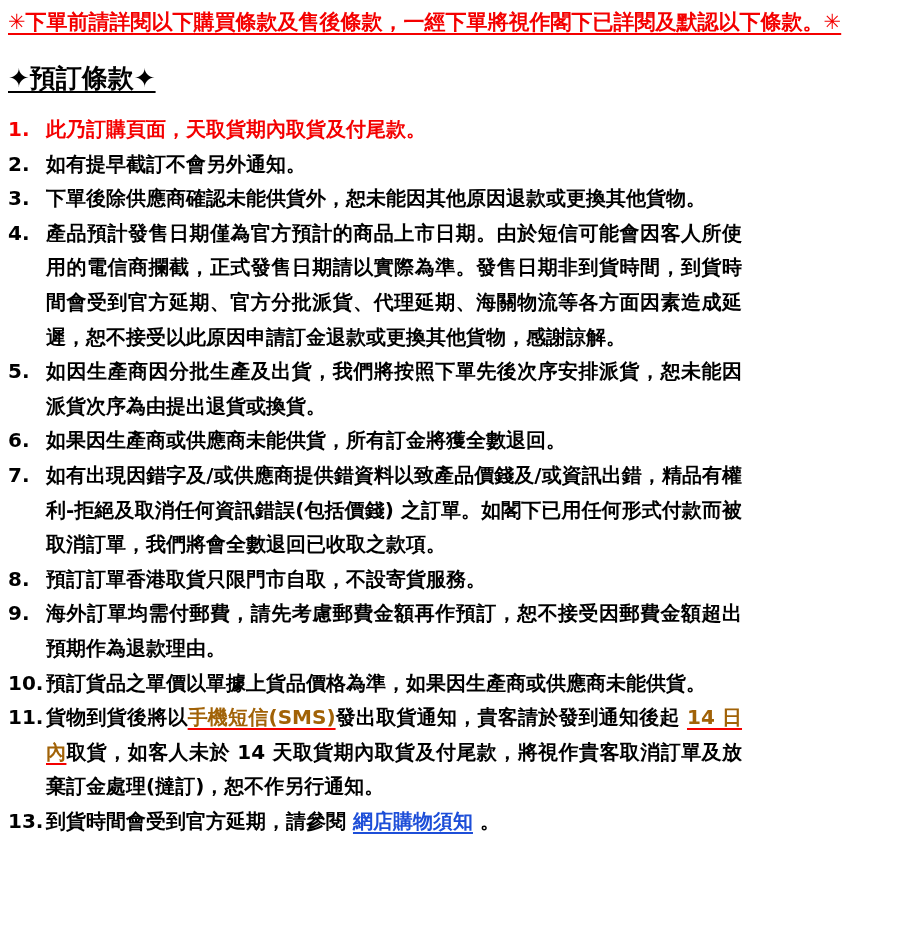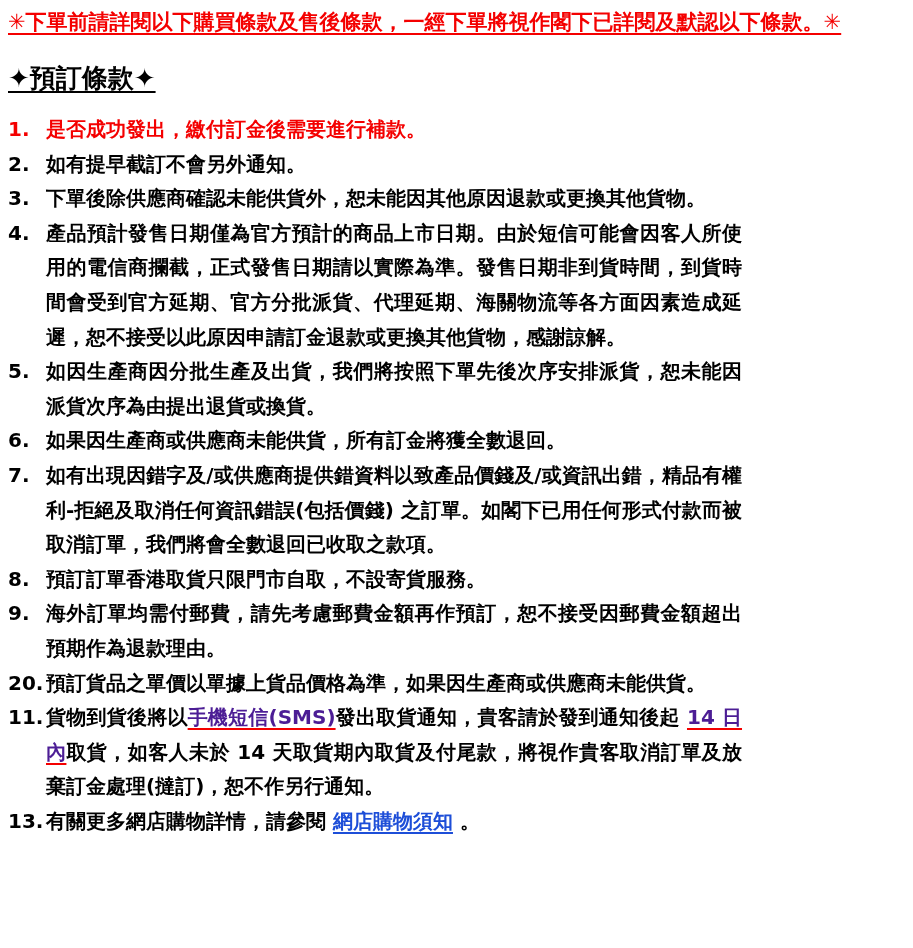--- a/index.html
+++ b/index.html
@@ -53,21 +53,21 @@
   }
   .term-item .body {
     flex: 1 1 auto;
     text-align: justify;
   }
   .term-item.red, .term-item.red .num {
     color: #f40000;
   }
   .seg.plain { color: inherit; }
   .seg.red-underline {
-    color: #4c1d95;
+    color: #a16207;
     text-decoration: underline;
     text-underline-offset: 4px;
     text-decoration-color: #f40000;
   }
   a.seg.link {
     color: #1d4ed8;
     text-decoration: underline;
     text-underline-offset: 4px;
     cursor: pointer;
   }
@@ -78,21 +78,21 @@
 <div class="page">
   <div class="notice">✳下單前請詳閱以下購買條款及售後條款，一經下單將視作閣下已詳閱及默認以下條款。✳</div>
 
   <div>
     <span class="section-title">✦預訂條款✦</span>
   </div>
 
   <div class="terms">
       <div class="term-item red">
         <span class="num">1.</span>
-        <span class="body"><span class="seg plain">是否成功發出，繳付訂金後需要進行補款。</span></span>
+        <span class="body"><span class="seg plain">此乃訂購頁面，天取貨期內取貨及付尾款。</span></span>
       </div>
       <div class="term-item">
         <span class="num">2.</span>
         <span class="body"><span class="seg plain">如有提早截訂不會另外通知。</span></span>
       </div>
       <div class="term-item">
         <span class="num">3.</span>
         <span class="body"><span class="seg plain">下單後除供應商確認未能供貨外，恕未能因其他原因退款或更換其他貨物。</span></span>
       </div>
       <div class="term-item">
@@ -113,25 +113,25 @@
       </div>
       <div class="term-item">
         <span class="num">8.</span>
         <span class="body"><span class="seg plain">預訂訂單香港取貨只限門市自取，不設寄貨服務。</span></span>
       </div>
       <div class="term-item">
         <span class="num">9.</span>
         <span class="body"><span class="seg plain">海外訂單均需付郵費，請先考慮郵費金額再作預訂，恕不接受因郵費金額超出預期作為退款理由。</span></span>
       </div>
       <div class="term-item">
-        <span class="num">20.</span>
+        <span class="num">10.</span>
         <span class="body"><span class="seg plain">預訂貨品之單價以單據上貨品價格為準，如果因生產商或供應商未能供貨。</span></span>
       </div>
       <div class="term-item">
         <span class="num">11.</span>
         <span class="body"><span class="seg plain">貨物到貨後將以</span><span class="seg red-underline">手機短信(SMS)</span><span class="seg plain">發出取貨通知，貴客請於發到通知後起 </span><span class="seg red-underline">14 日內</span><span class="seg plain">取貨，如客人未於 14 天取貨期內取貨及付尾款，將視作貴客取消訂單及放棄訂金處理(撻訂)，恕不作另行通知。</span></span>
       </div>
       <div class="term-item">
         <span class="num">13.</span>
-        <span class="body"><span class="seg plain">有關更多網店購物詳情，請參閱 </span><a class="seg link" href="#">網店購物須知</a><span class="seg plain"> 。</span></span>
+        <span class="body"><span class="seg plain">到貨時間會受到官方延期，請參閱 </span><a class="seg link" href="#">網店購物須知</a><span class="seg plain"> 。</span></span>
       </div>
     </div>
 </div>
 
 </body></html>

